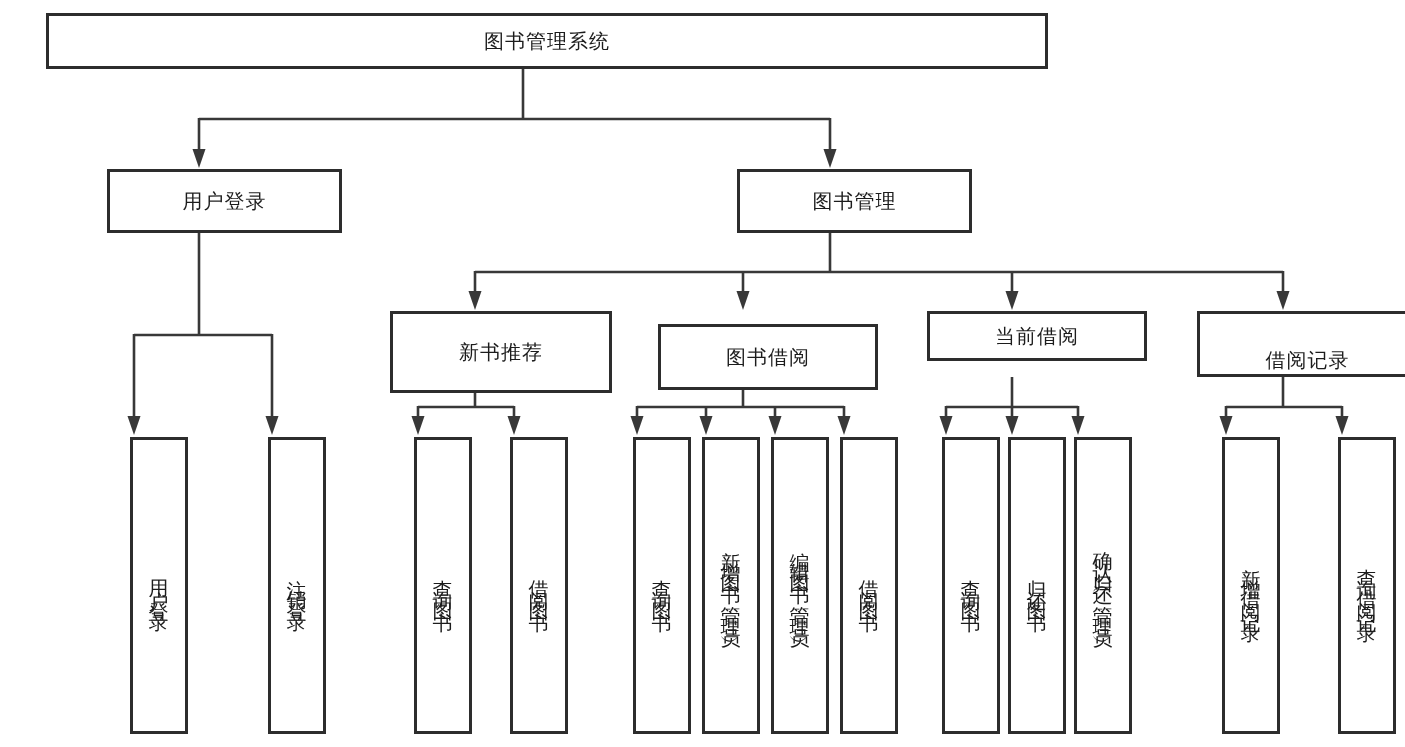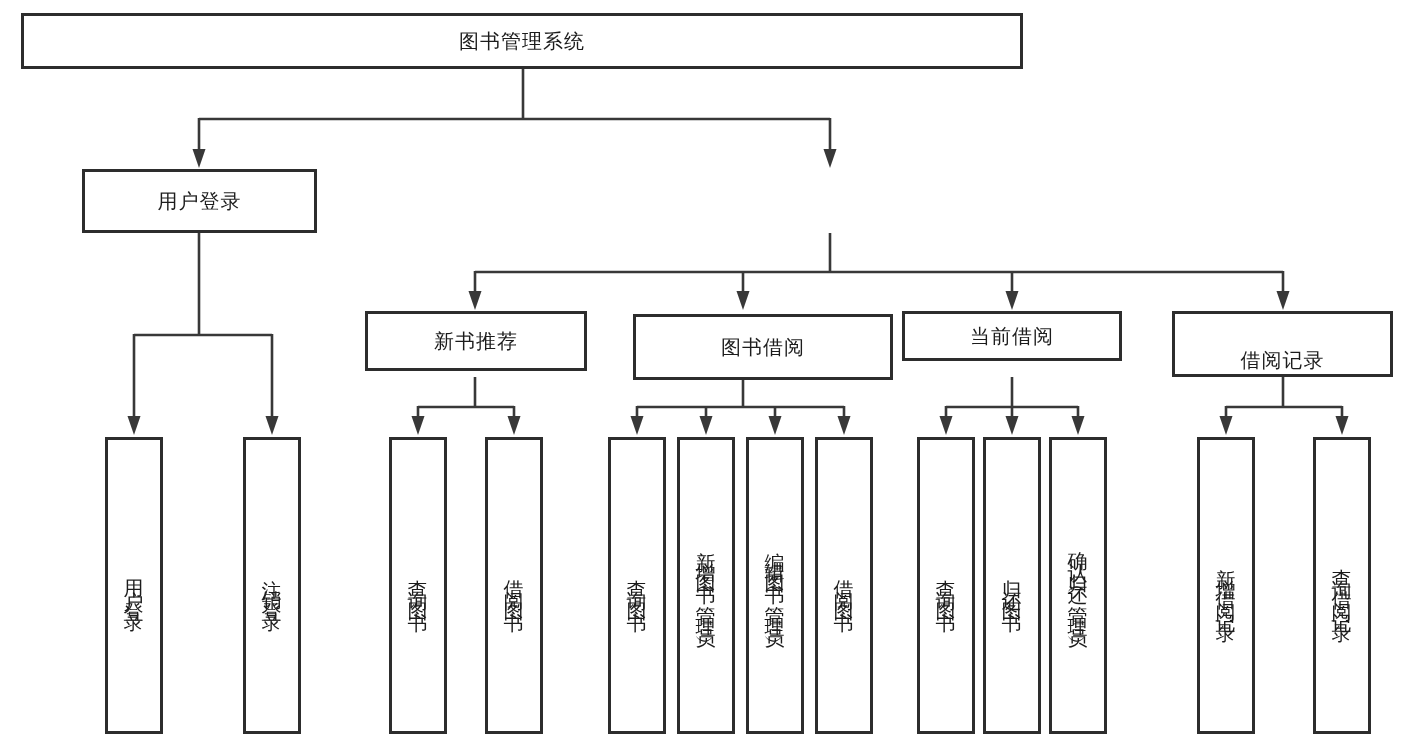--- a/index.html
+++ b/index.html
@@ -13,20 +13,21 @@
     overflow:hidden;
   }
   svg.connectors { position:absolute; left:0; top:0; width:1405px; height:747px; }
   svg.connectors line { stroke:var(--line); stroke-width:2.6; }
   svg.connectors polygon { fill:var(--line); }
   .node {
     position:absolute; box-sizing:border-box;
     border:3px solid var(--border); background:#ffffff;
     display:flex; align-items:center; justify-content:center;
     color:var(--text);
+    margin-left:25px;
   }
   .hbox { font-size:20px; letter-spacing:1px; white-space:nowrap; }
   .vbox span {
     writing-mode:vertical-rl; text-orientation:mixed;
     font-size:20px; line-height:1; letter-spacing:0.55em;
   }
   .watermark {
     position:absolute; top:714px; right:4px;
     color:var(--watermark); font-size:20px; letter-spacing:1px;
     white-space:nowrap; z-index:5;
@@ -113,25 +114,28 @@
     </g>
   </svg>
 
   <div class="node hbox" style="left:21px;top:13px;width:1002px;height:56px;">
     <span>图书管理系统</span>
   </div>
 
   <div class="node hbox" style="left:82px;top:169px;width:235px;height:64px;">
     <span>用户登录</span>
   </div>
+  <div class="node hbox" style="left:712px;top:169px;width:235px;height:64px;">
+    <span>图书管理</span>
+  </div>
 
-  <div class="node hbox" style="left:365px;top:311px;width:222px;height:60px;">
+  <div class="node hbox" style="left:365px;top:311px;width:222px;height:82px;">
     <span>新书推荐</span>
   </div>
-  <div class="node hbox" style="left:633px;top:314px;width:260px;height:66px;">
+  <div class="node hbox" style="left:633px;top:324px;width:220px;height:66px;">
     <span>图书借阅</span>
   </div>
   <div class="node hbox" style="left:902px;top:311px;width:220px;height:50px;">
     <span>当前借阅</span>
   </div>
   <div class="node hbox" style="left:1172px;top:311px;width:221px;height:66px;align-items:flex-end;">
     <span>借阅记录</span>
   </div>
 
   <div class="node vbox" style="left:105px;top:437px;width:58px;height:297px;">

